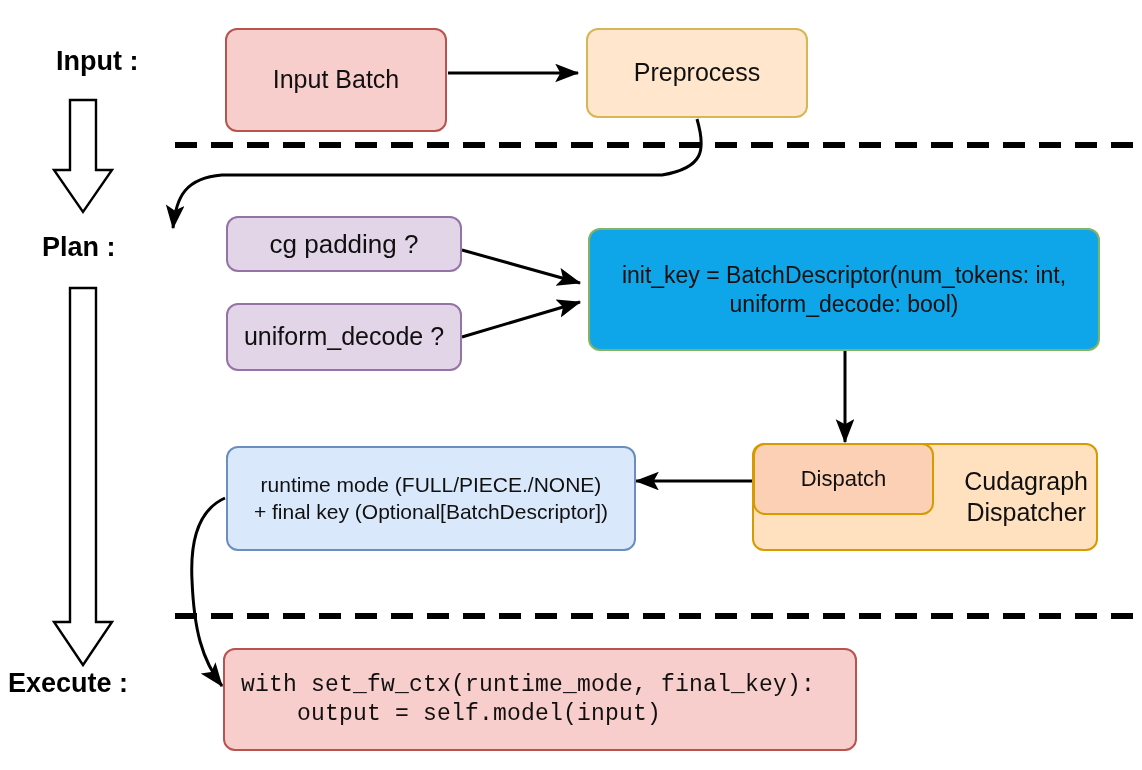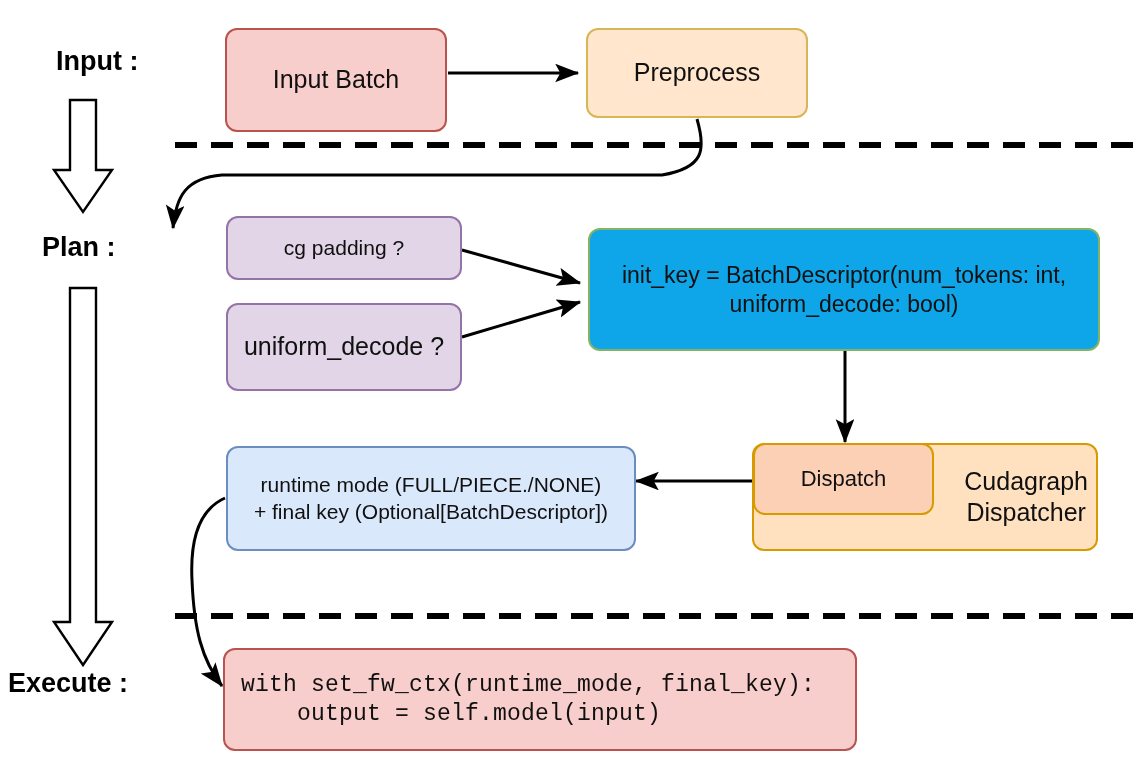--- a/index.html
+++ b/index.html
@@ -101,24 +101,24 @@
   <div class="stage-label" style="left:42px; top:232px;">Plan :</div>
 
   <div class="stage-label" style="left:8px; top:668px;">Execute :</div>
 
   <div class="node" style="left:225px; top:28px; width:222px; height:104px;
               background:#f8cecc; border-color:#b85450; font-size:25px;">Input Batch</div>
 
   <div class="node" style="left:586px; top:28px; width:222px; height:90px;
               background:#ffe6cc; border-color:#d6b656; font-size:25px;">Preprocess</div>
 
-  <div class="node" style="left:226px; top:216px; width:236px; height:64px;
-              background:#e1d5e7; border-color:#9673a6; font-size:21px;text-align:center;">cg padding ?</div>
+  <div class="node" style="left:226px; top:216px; width:236px; height:56px;
+              background:#e1d5e7; border-color:#9673a6; font-size:26px;text-align:center;">cg padding ?</div>
 
-  <div class="node" style="left:226px; top:303px; width:236px; height:88px;
+  <div class="node" style="left:226px; top:303px; width:236px; height:68px;
               background:#e1d5e7; border-color:#9673a6; font-size:25px;">uniform_decode ?</div>
 
   <div class="node" style="left:588px; top:228px; width:512px; height:123px;
               background:#0ea5e9; border-color:#82b366; font-size:23px;">init_key = BatchDescriptor(num_tokens: int,
 uniform_decode: bool)</div>
 
   <div class="node" style="left:752px; top:443px; width:346px; height:108px;
               background:#ffe0bf; border-color:#d79b00; font-size:25px;
               justify-content:flex-end; padding-right:8px;">Cudagraph
 Dispatcher</div>

